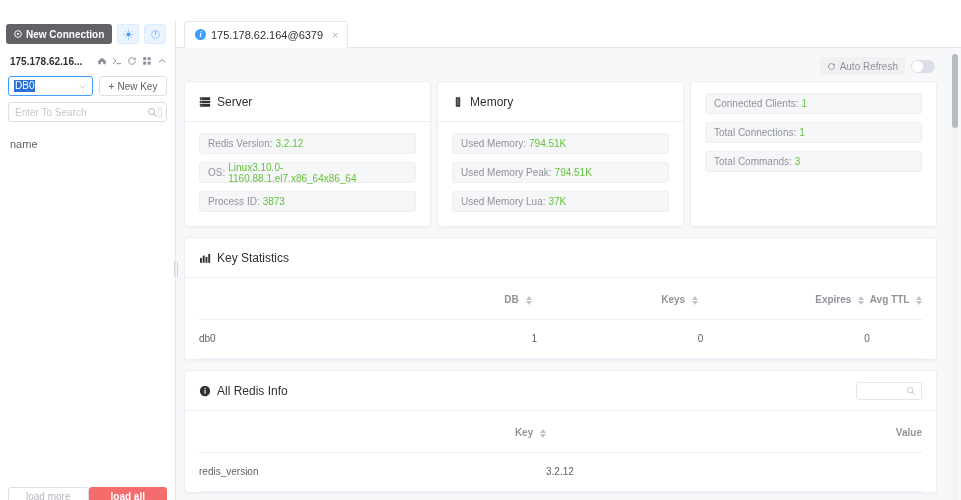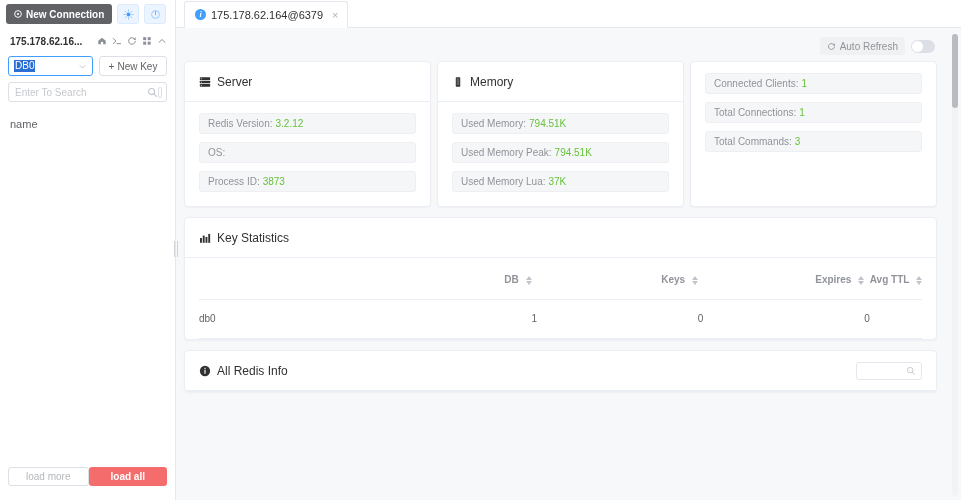--- a/index.html
+++ b/index.html
@@ -4,21 +4,21 @@
 <style>
   * { box-sizing: border-box; margin: 0; padding: 0; }
   html, body {
     width: 961px; height: 500px;
     font-family: "Liberation Sans", sans-serif;
     font-size: 12px;
     color: #606266;
     background: #ffffff;
     overflow: hidden;
   }
-  .app { display: flex; width: 961px; height: 480px; position: relative; }
+  .app { display: flex; width: 961px; height: 480px; position: relative; margin-top: 20px; }
 
   
   .sidebar {
     width: 176px; height: 500px;
     background: #ffffff;
     border-right: 1px solid #e8e8e8;
     display: flex; flex-direction: column;
     position: relative;
     flex: 0 0 176px;
   }
@@ -396,20 +396,21 @@
               </span>
               <span>Server</span>
             </div>
             <div class="card-body">
               <div class="stat-row">
                 <span>Redis Version:</span>
                 <span class="val">3.2.12</span>
               </div>
               <div class="stat-row">
                 <span>OS:</span>
+                <span class="val">Linux3.10.0-1160.88.1.el7.x86_64x86_64</span>
               </div>
               <div class="stat-row">
                 <span>Process ID:</span>
                 <span class="val">3873</span>
               </div>
             </div>
           </div>
 
           <div class="card">
             <div class="card-head">
@@ -531,20 +532,44 @@
             </div>
             <div class="panel-search">
               <span class="m-ico">
                 <svg width="10" height="10" viewBox="0 0 12 12">
                     <circle cx="5" cy="5" r="3.3" fill="none" stroke="#c8ccd2" stroke-width="1.2"></circle>
                     <line x1="7.5" y1="7.5" x2="10.3" y2="10.3" stroke="#c8ccd2" stroke-width="1.2" stroke-linecap="round"></line>
                   </svg>
               </span>
             </div>
           </div>
+          <div class="tbl-wrap">
+            <table>
+              <thead>
+                <tr>
+                  <th class="col-key">
+                    <span>Key</span>
+                    <span class="sorter">
+                        <i class="up"></i>
+                        <i class="dn"></i>
+                      </span>
+                  </th>
+                  <th class="col-val">
+                    <span>Value</span>
+                  </th>
+                </tr>
+              </thead>
+              <tbody>
+                <tr>
+                  <td>redis_version</td>
+                  <td>3.2.12</td>
+                </tr>
+              </tbody>
+            </table>
+          </div>
         </div>
 
       </div>
     </div>
 
     <div class="main-scrollbar">
       <div class="track"></div>
       <div class="thumb"></div>
     </div>
 

